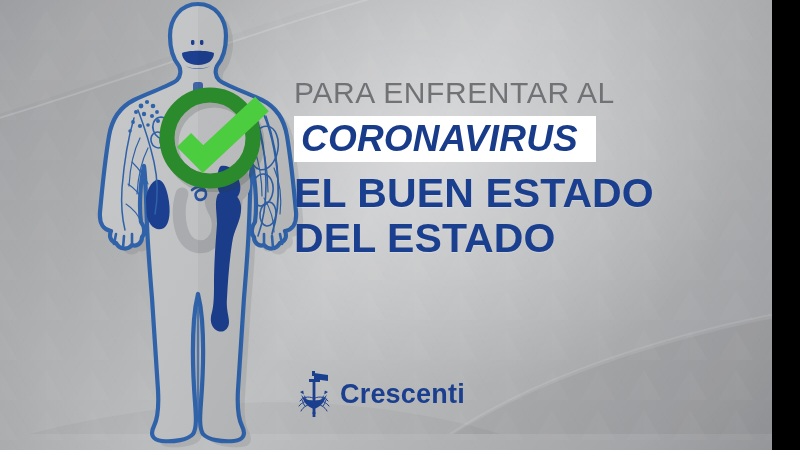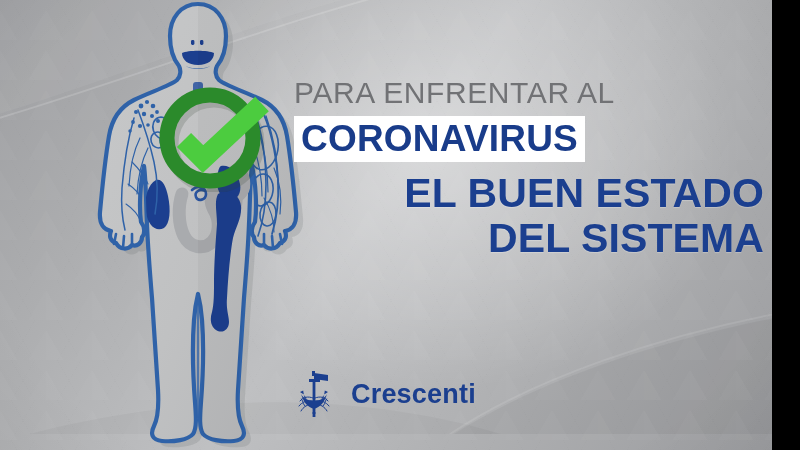--- a/index.html
+++ b/index.html
@@ -53,22 +53,23 @@
     letter-spacing:.6px;
     color:#717275;
     line-height:1.0;
     white-space:nowrap;
   }
   .line-thin.second{margin-top:9px;}
 
   .hl-wrap{
     display:inline-block;
     background:#ffffff;
-    padding:4px 7px 5px 7px;
+    padding:4px 18px 5px 7px;
     margin-top:8px;
+    font-style:italic;
   }
   .hl-wrap .hl-text{
     display:block;
     font-size:37px;
     font-weight:bold;
     letter-spacing:.2px;
     color:#193c8a;
     line-height:1.0;
     white-space:nowrap;
   }
@@ -76,26 +77,26 @@
   .headline{
     margin-top:9px;
     font-size:41px;
     font-weight:bold;
     color:#1b3f8f;
     line-height:1.09;
     letter-spacing:.1px;
     white-space:nowrap;
     text-shadow:0 1px 1px rgba(255,255,255,.25);
   }
-  .headline .hl-row{display:block;text-align:right;}
+  .headline .hl-row{display:block;}
 
   
   .brand{
     position:absolute;left:297px;top:368px;
-    display:flex;align-items:center;gap:20px;
+    display:flex;align-items:center;gap:9px;
   }
   .brand-mark{width:34px;height:50px;display:block;}
   .brand-name{
     font-size:27px;font-weight:bold;color:#1b3f8f;
     letter-spacing:.2px;line-height:1;
     transform:translateY(1px);
   }
 </style>
 </head>
 <body>
@@ -301,21 +302,21 @@
 
     <div class="line-thin">PARA ENFRENTAR AL</div>
 
     <div class="hl-wrap">
       <span class="hl-text">CORONAVIRUS</span>
     </div>
 
 
     <div class="headline">
       <span class="hl-row">EL BUEN ESTADO</span>
-      <span class="hl-row">DEL SISTEMA</span>
+      <span class="hl-row">DEL ESTADO</span>
     </div>
   </div>
 
   <div class="brand">
     <svg class="brand-mark" viewBox="0 0 34 50">
       <g fill="#1b3f8f">
 
         <path d="M15,3 h3 v5 h-3 z"></path>
         <path d="M17,5 L31,7 L31,13 L17,11 Z"></path>
         <path d="M12,11 h11 v3 h-11 z"></path>

